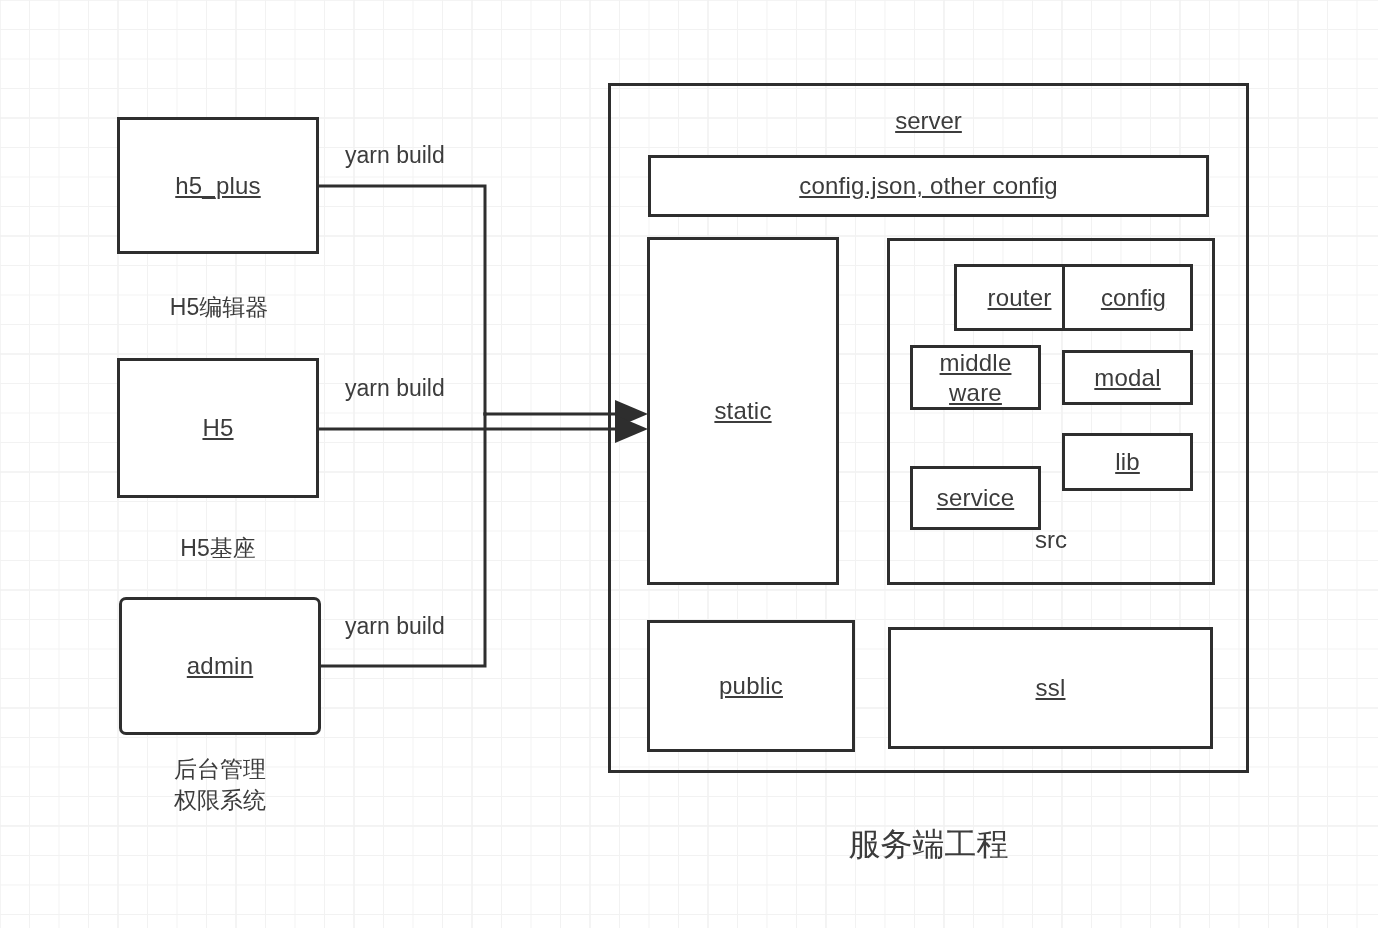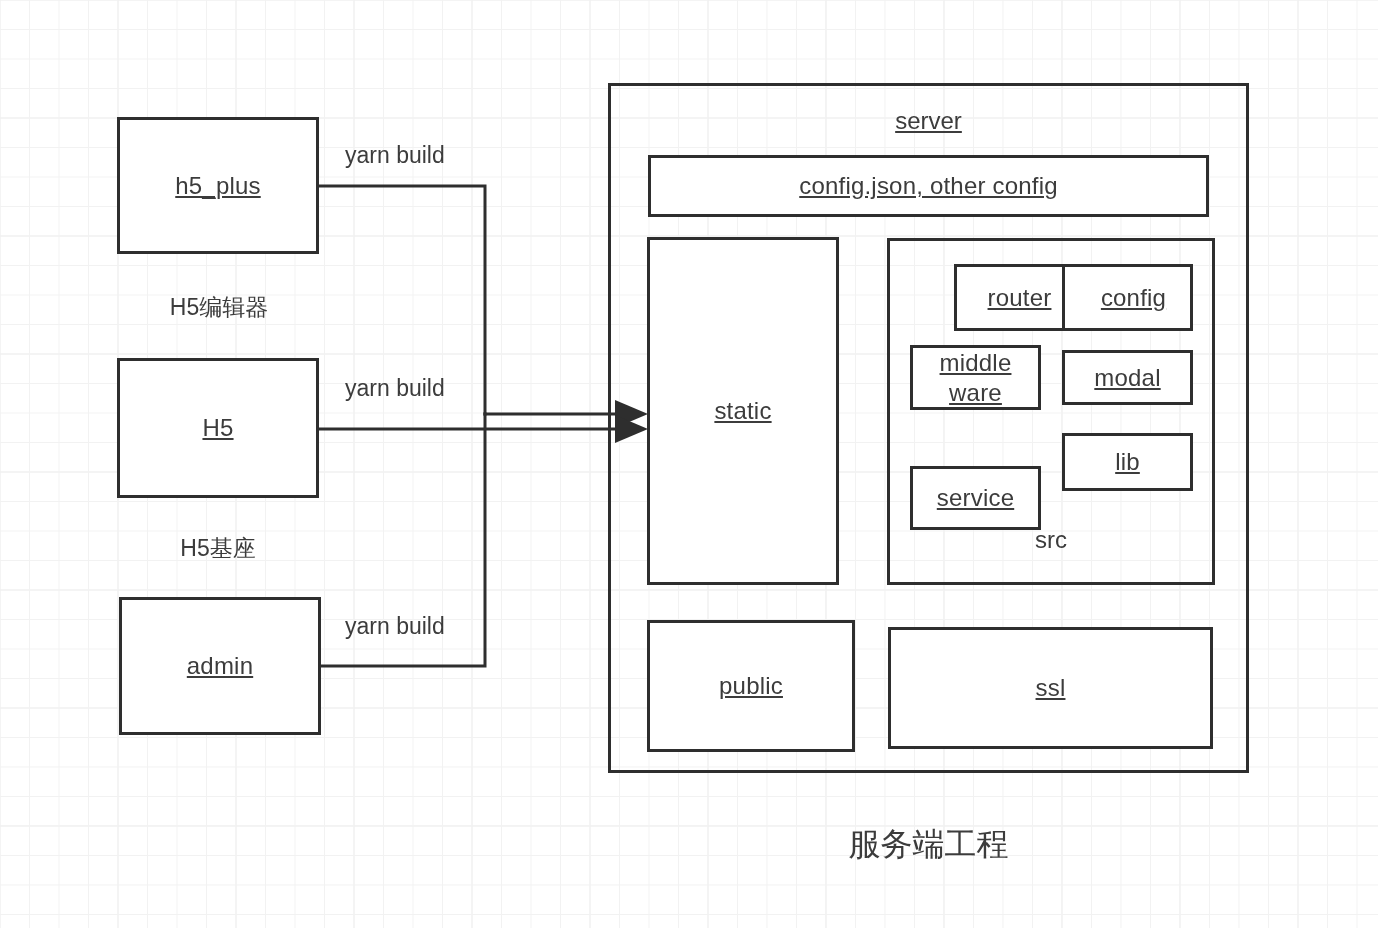--- a/index.html
+++ b/index.html
@@ -115,23 +115,25 @@
   </div>
   <div class="caption" style="left:118px; top:292px; width:202px;">H5编辑器</div>
   <div class="edge-label" style="left:345px; top:142px;">yarn build</div>
 
   <div class="node" style="left:117px; top:358px; width:202px; height:140px;">
     <span>H5</span>
   </div>
   <div class="caption" style="left:117px; top:533px; width:202px;">H5基座</div>
   <div class="edge-label" style="left:345px; top:375px;">yarn build</div>
 
-  <div class="node" style="left:119px; top:597px; width:202px; height:138px;">
+  <div class="node" style="left:119px; top:597px; width:202px; height:138px;border-radius:7px;">
     <span>admin</span>
   </div>
+  <div class="caption" style="left:119px; top:754px; width:202px;">后台管理
+权限系统</div>
   <div class="edge-label" style="left:345px; top:613px;">yarn build</div>
 
   <div class="group" style="left:608px; top:83px; width:641px; height:690px;">
     <div class="group-title" style="top:21px;text-decoration:underline;">server</div>
   </div>
 
   <div class="node" style="left:648px; top:155px; width:561px; height:62px;">
     <span>config.json, other config</span>
   </div>
 

